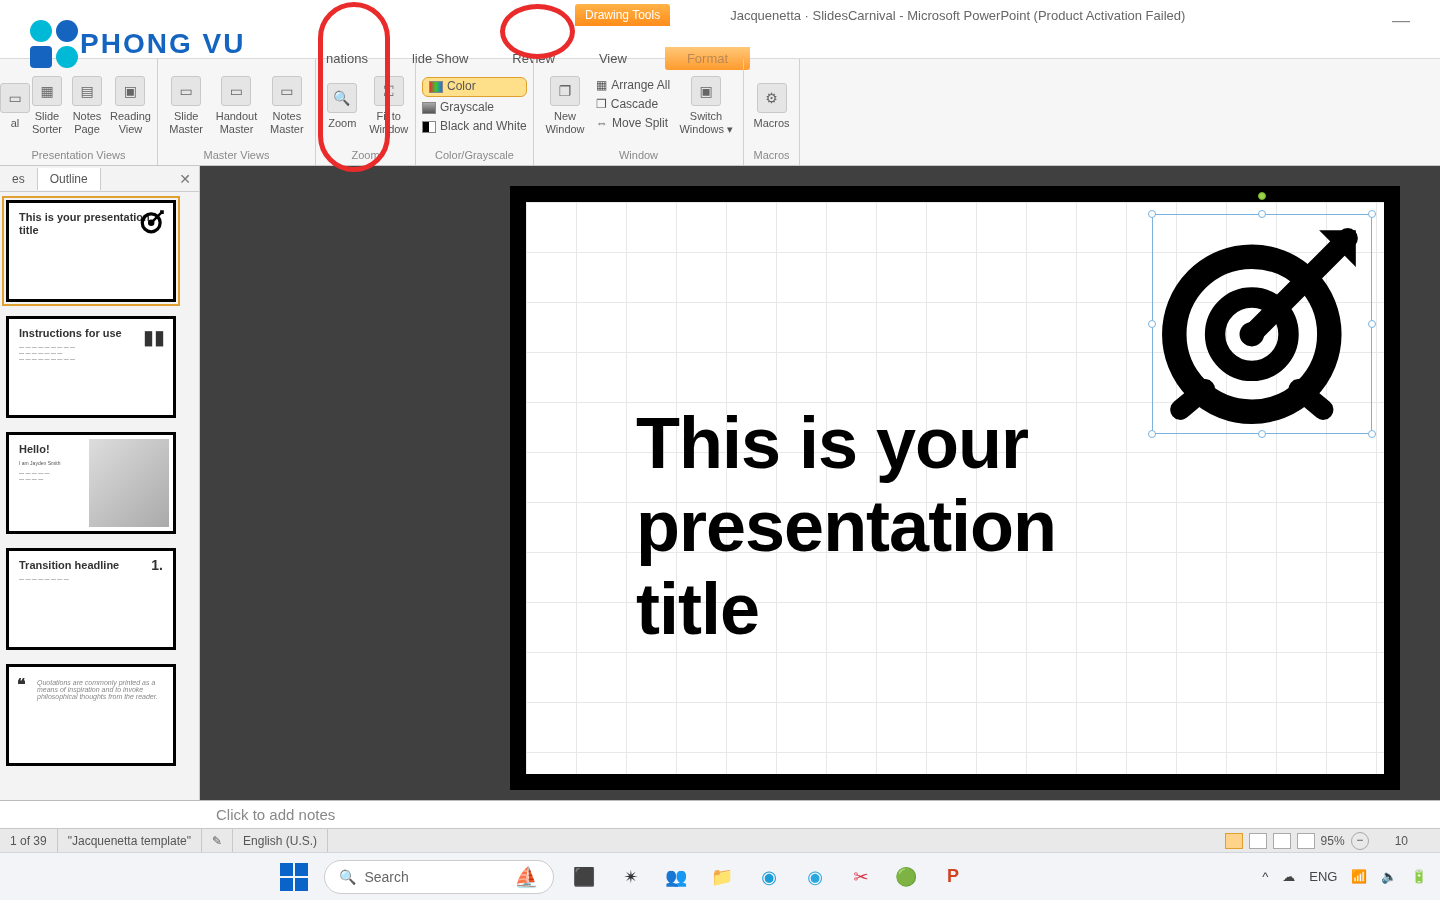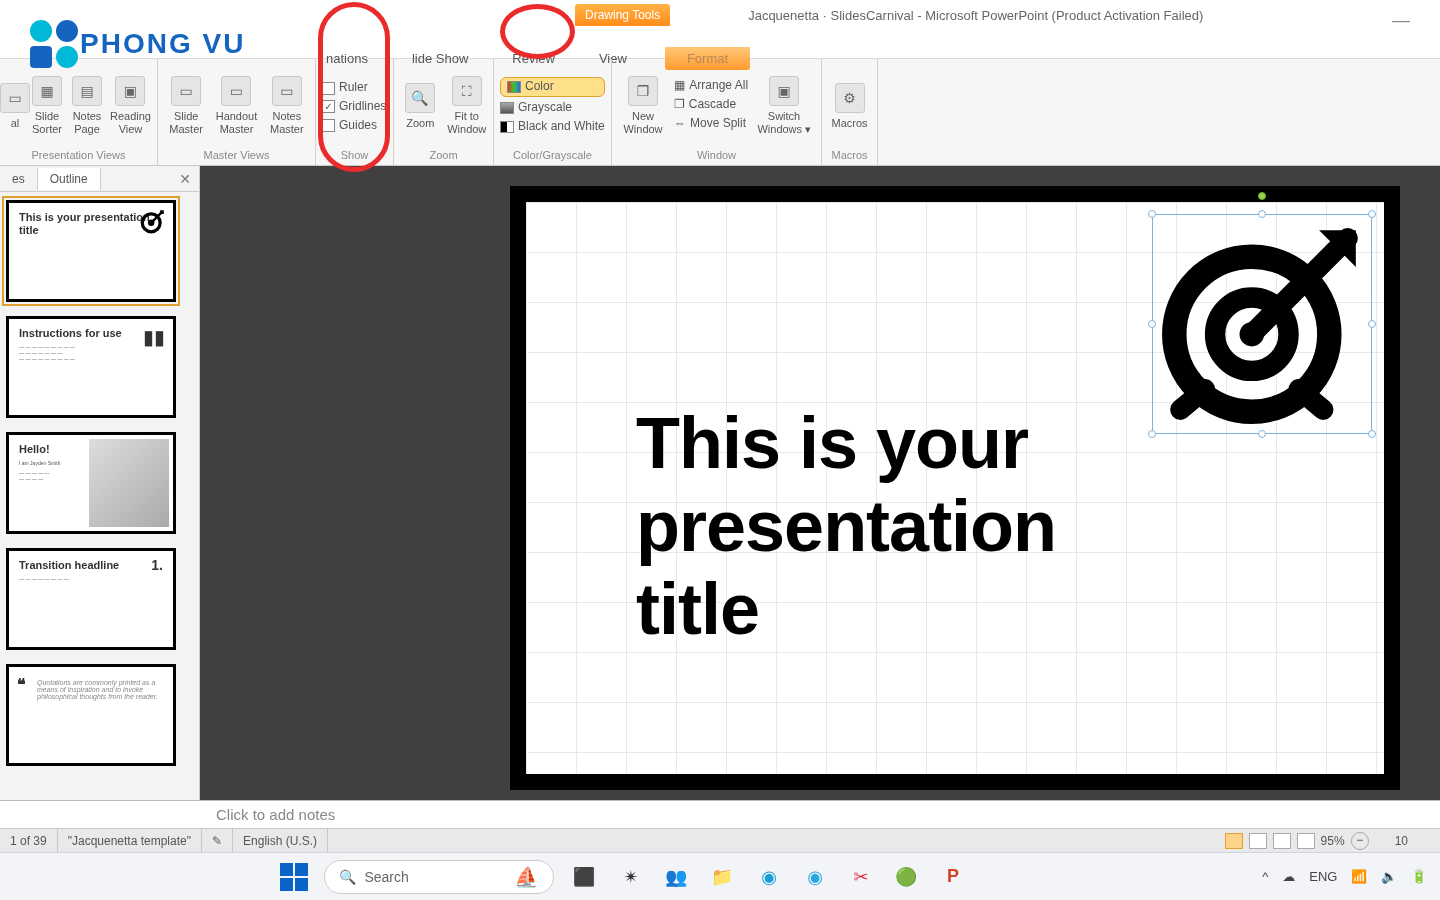--- a/index.html
+++ b/index.html
@@ -11,21 +11,21 @@
   .logo-dots span { position: absolute; width: 22px; height: 22px; border-radius: 50%; }
   .logo-dots .d1 { left: 2px; top: 2px; background: #00b9d6; }
   .logo-dots .d2 { left: 28px; top: 2px; background: #1565c0; }
   .logo-dots .d3 { left: 2px; top: 28px; background: #1565c0; border-radius: 4px; }
   .logo-dots .d4 { left: 28px; top: 28px; background: #00b9d6; }
   .logo-text { font-size: 28px; font-weight: 700; color: #1565c0; letter-spacing: 2px; }
 
   
   .titlebar { height: 30px; background: #fff; display: flex; align-items: center; padding-left: 320px; }
   .contextual-tab { background: linear-gradient(#ffb347,#ff8c1a); color: #fff; padding: 4px 10px; font-size: 12px; border-radius: 3px 3px 0 0; }
-  .window-title { margin-left: 78px; color: #666; font-size: 13px; }
+  .window-title { margin-left: 60px; color: #666; font-size: 13px; }
   .win-dash { position: absolute; right: 30px; top: 10px; color: #888; font-size: 18px; }
 
   
   .menutabs { height: 28px; display: flex; align-items: center; padding-left: 320px; gap: 32px; color: #555; font-size: 13px; }
   .menutabs .tab { padding: 4px 6px; cursor: pointer; margin-top: 29px; }
   .menutabs .format { background: linear-gradient(#ffc777,#ff9b2e); color: #b85; padding: 4px 22px; border-radius: 0 0 3px 3px; }
 
   
   .anno { position: absolute; border: 5px solid #ea2b2b; border-radius: 50%; z-index: 60; pointer-events: none; }
   .anno1 { left: 318px; top: 2px; width: 72px; height: 170px; border-radius: 44px; }
@@ -161,39 +161,20 @@
           <span>Handout Master</span>
         </div>
       <div class="rb-btn">
           <div class="rb-icon">▭</div>
           <span>Notes Master</span>
         </div>
     </div>
     <div class="group-title">Master Views</div>
   </div>
 
-  <div class="group" style="width:78px">
-    <div class="group-body">
-      <div class="vcol" style="padding-top:4px">
-        <label class="rb-btn small">
-            <span class="chk"></span>
-            <span>Ruler</span>
-          </label>
-        <label class="rb-btn small">
-            <span class="chk">✓</span>
-            <span>Gridlines</span>
-          </label>
-        <label class="rb-btn small">
-            <span class="chk"></span>
-            <span>Guides</span>
-          </label>
-      </div>
-    </div>
-    <div class="group-title">Show</div>
-  </div>
 
   <div class="group" style="width:100px">
     <div class="group-body">
       <div class="rb-btn">
           <div class="rb-icon">🔍</div>
           <span>Zoom</span>
         </div>
       <div class="rb-btn">
           <div class="rb-icon">⛶</div>
           <span>Fit to Window</span>

